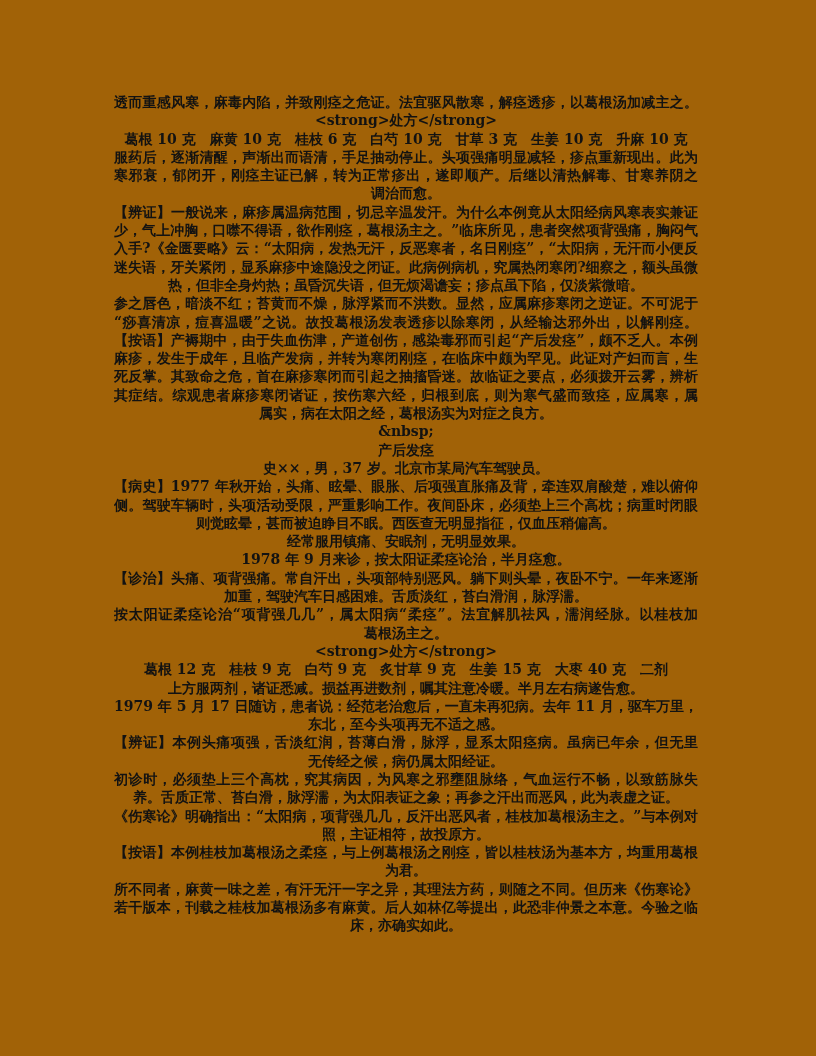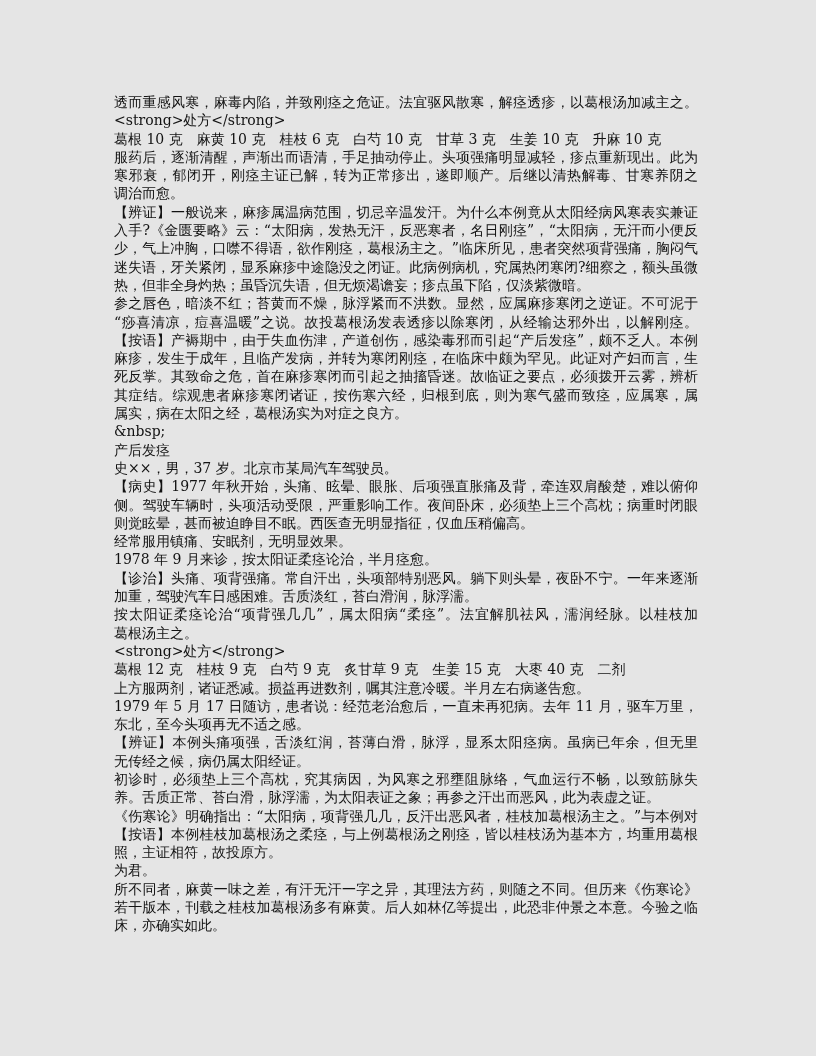--- a/index.html
+++ b/index.html
@@ -7,57 +7,58 @@
     width: 816px;
     height: 1056px;
     background: #ffffff;
     overflow: hidden;
     position: relative;
     font-family: "DejaVu Serif", "Liberation Serif", serif;
   }
   .page {
     position: absolute;
     inset: 0;
-    background: #e5e5e5;
+    background: #a16207;
+    font-weight: bold;
   }
   .doc {
     position: absolute;
     left: 114px;
     top: 93px;
     width: 584px;
     color: #121212;
     font-size: 14px;
     line-height: 18.3px;
     word-break: break-all;
   }
   .line {
     height: 18.3px;
     overflow: hidden;
-    text-align: left;
+    text-align: center;
     white-space: normal;
   }
   .line.just {
     text-align: justify;
     text-align-last: justify;
   }
 </style>
 </head>
 <body>
 
 <div class="page">
   <div class="doc">
       <div class="line just">透而重感风寒，麻毒内陷，并致刚痉之危证。法宜驱风散寒，解痉透疹，以葛根汤加减主之。</div>
       <div class="line">&lt;strong&gt;处方&lt;/strong&gt;</div>
       <div class="line">葛根 10 克　麻黄 10 克　桂枝 6 克　白芍 10 克　甘草 3 克　生姜 10 克　升麻 10 克</div>
       <div class="line just">服药后，逐渐清醒，声渐出而语清，手足抽动停止。头项强痛明显减轻，疹点重新现出。此为</div>
       <div class="line just">寒邪衰，郁闭开，刚痉主证已解，转为正常疹出，遂即顺产。后继以清热解毒、甘寒养阴之剂，</div>
       <div class="line">调治而愈。</div>
       <div class="line just">【辨证】一般说来，麻疹属温病范围，切忌辛温发汗。为什么本例竟从太阳经病风寒表实兼证</div>
+      <div class="line just">少，气上冲胸，口噤不得语，欲作刚痉，葛根汤主之。”临床所见，患者突然项背强痛，胸闷气</div>
       <div class="line just">入手?《金匮要略》云：“太阳病，发热无汗，反恶寒者，名日刚痉”，“太阳病，无汗而小便反</div>
-      <div class="line just">少，气上冲胸，口噤不得语，欲作刚痉，葛根汤主之。”临床所见，患者突然项背强痛，胸闷气</div>
       <div class="line just">迷失语，牙关紧闭，显系麻疹中途隐没之闭证。此病例病机，究属热闭寒闭?细察之，额头虽微</div>
       <div class="line">热，但非全身灼热；虽昏沉失语，但无烦渴谵妄；疹点虽下陷，仅淡紫微暗。</div>
       <div class="line just">参之唇色，暗淡不红；苔黄而不燥，脉浮紧而不洪数。显然，应属麻疹寒闭之逆证。不可泥于</div>
       <div class="line just">“痧喜清凉，痘喜温暖”之说。故投葛根汤发表透疹以除寒闭，从经输达邪外出，以解刚痉。</div>
       <div class="line just">【按语】产褥期中，由于失血伤津，产道创伤，感染毒邪而引起“产后发痉”，颇不乏人。本例</div>
       <div class="line just">麻疹，发生于成年，且临产发病，并转为寒闭刚痉，在临床中颇为罕见。此证对产妇而言，生</div>
       <div class="line just">死反掌。其致命之危，首在麻疹寒闭而引起之抽搐昏迷。故临证之要点，必须拨开云雾，辨析</div>
       <div class="line just">其症结。综观患者麻疹寒闭诸证，按伤寒六经，归根到底，则为寒气盛而致痉，应属寒，属表，</div>
       <div class="line">属实，病在太阳之经，葛根汤实为对症之良方。</div>
       <div class="line">&amp;nbsp;</div>
@@ -75,20 +76,20 @@
       <div class="line">&lt;strong&gt;处方&lt;/strong&gt;</div>
       <div class="line">葛根 12 克　桂枝 9 克　白芍 9 克　炙甘草 9 克　生姜 15 克　大枣 40 克　二剂</div>
       <div class="line">上方服两剂，诸证悉减。损益再进数剂，嘱其注意冷暖。半月左右病遂告愈。</div>
       <div class="line just">1979 年 5 月 17 日随访，患者说：经范老治愈后，一直未再犯病。去年 11 月，驱车万里，远至</div>
       <div class="line">东北，至今头项再无不适之感。</div>
       <div class="line just">【辨证】本例头痛项强，舌淡红润，苔薄白滑，脉浮，显系太阳痉病。虽病已年余，但无里证，</div>
       <div class="line">无传经之候，病仍属太阳经证。</div>
       <div class="line just">初诊时，必须垫上三个高枕，究其病因，为风寒之邪壅阻脉络，气血运行不畅，以致筋脉失</div>
       <div class="line">养。舌质正常、苔白滑，脉浮濡，为太阳表证之象；再参之汗出而恶风，此为表虚之证。</div>
       <div class="line just">《伤寒论》明确指出：“太阳病，项背强几几，反汗出恶风者，桂枝加葛根汤主之。”与本例对</div>
+      <div class="line">照，主证相符，故投原方。</div>
       <div class="line just">【按语】本例桂枝加葛根汤之柔痉，与上例葛根汤之刚痉，皆以桂枝汤为基本方，均重用葛根</div>
-      <div class="line">照，主证相符，故投原方。</div>
       <div class="line">为君。</div>
       <div class="line just">所不同者，麻黄一味之差，有汗无汗一字之异，其理法方药，则随之不同。但历来《伤寒论》</div>
       <div class="line just">若干版本，刊载之桂枝加葛根汤多有麻黄。后人如林亿等提出，此恐非仲景之本意。今验之临</div>
       <div class="line">床，亦确实如此。</div>
     </div>
 </div>
 
 </body></html>

